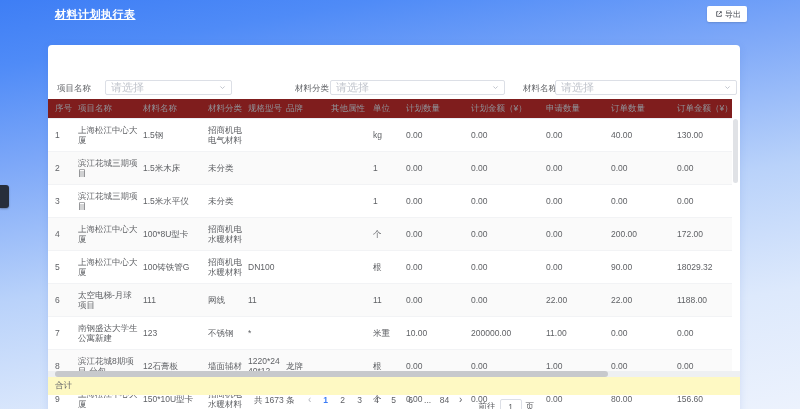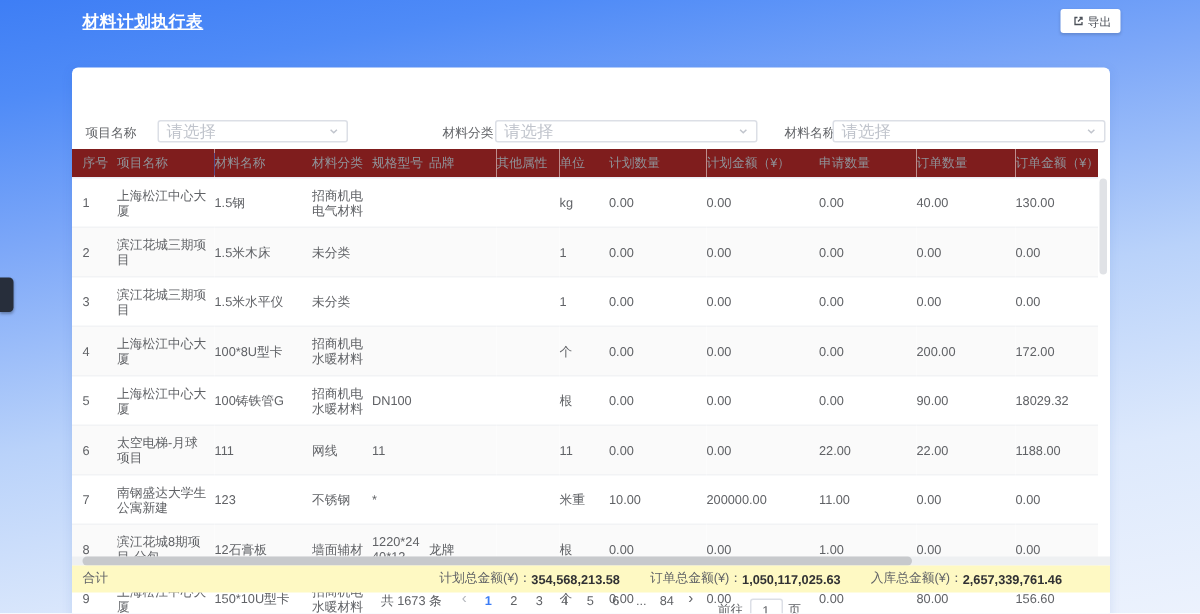--- a/index.html
+++ b/index.html
@@ -286,34 +286,20 @@
 
     <div class="v-scroll">
         <div class="v-thumb"></div>
       </div>
     <div class="h-scroll">
         <div class="h-thumb"></div>
       </div>
 
     <div class="summary">
       <span class="sum-label">合计</span>
-      <div class="totals">
-        <span class="tot-item">
-          <span class="t-lbl">计划总金额(¥)：</span>
-          <span class="t-val">354,568,213.58</span>
-        </span>
-        <span class="tot-item">
-          <span class="t-lbl">订单总金额(¥)：</span>
-          <span class="t-val">1,050,117,025.63</span>
-        </span>
-        <span class="tot-item">
-          <span class="t-lbl">入库总金额(¥)：</span>
-          <span class="t-val">2,657,339,761.46</span>
-        </span>
-      </div>
     </div>
 
     <div class="pagination">
       <span class="pg-total">共 1673 条</span>
       <span class="pg-arrow prev">‹</span>
       <span id="pager-pages" style="display:flex;gap:5px;">
           <span class="pg-page active">1</span>
           <span class="pg-page">2</span>
           <span class="pg-page">3</span>
           <span class="pg-page">4</span>

